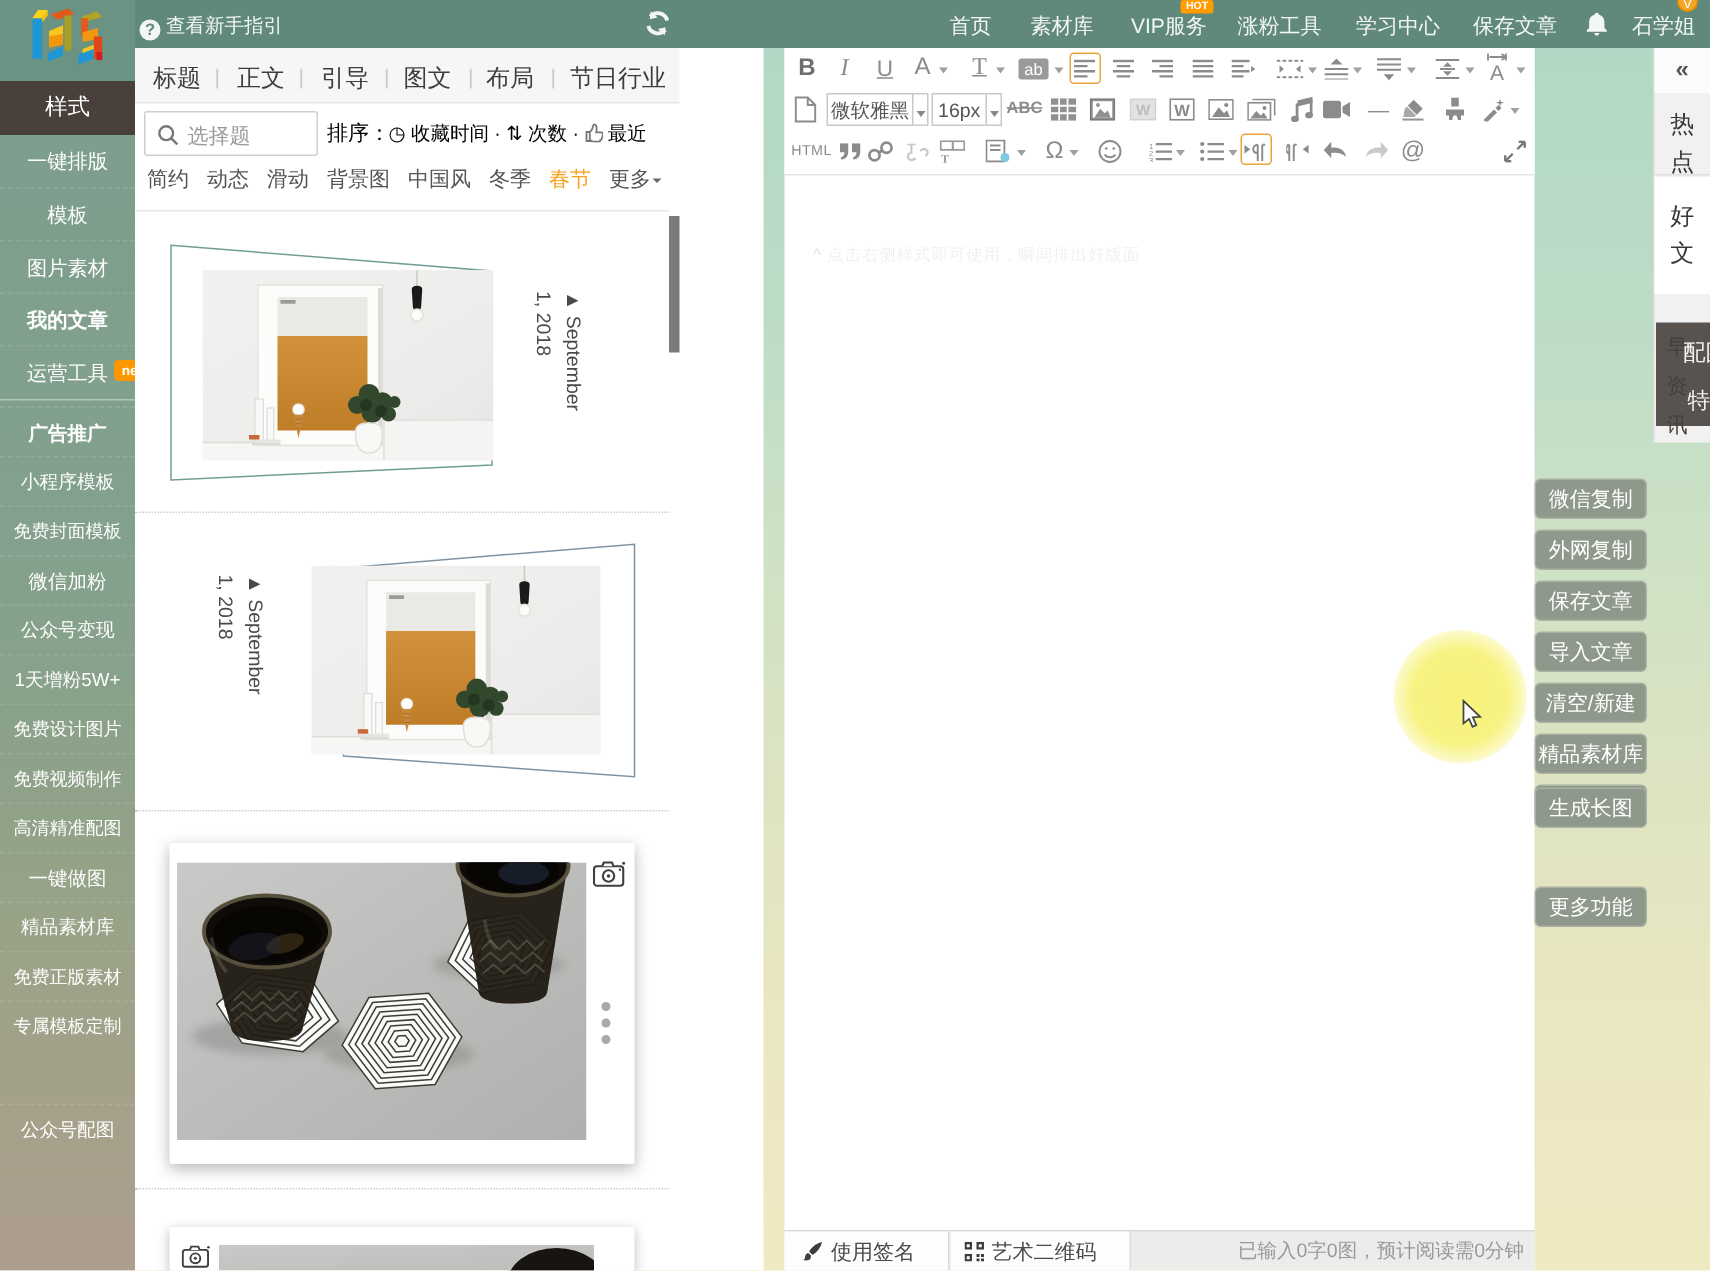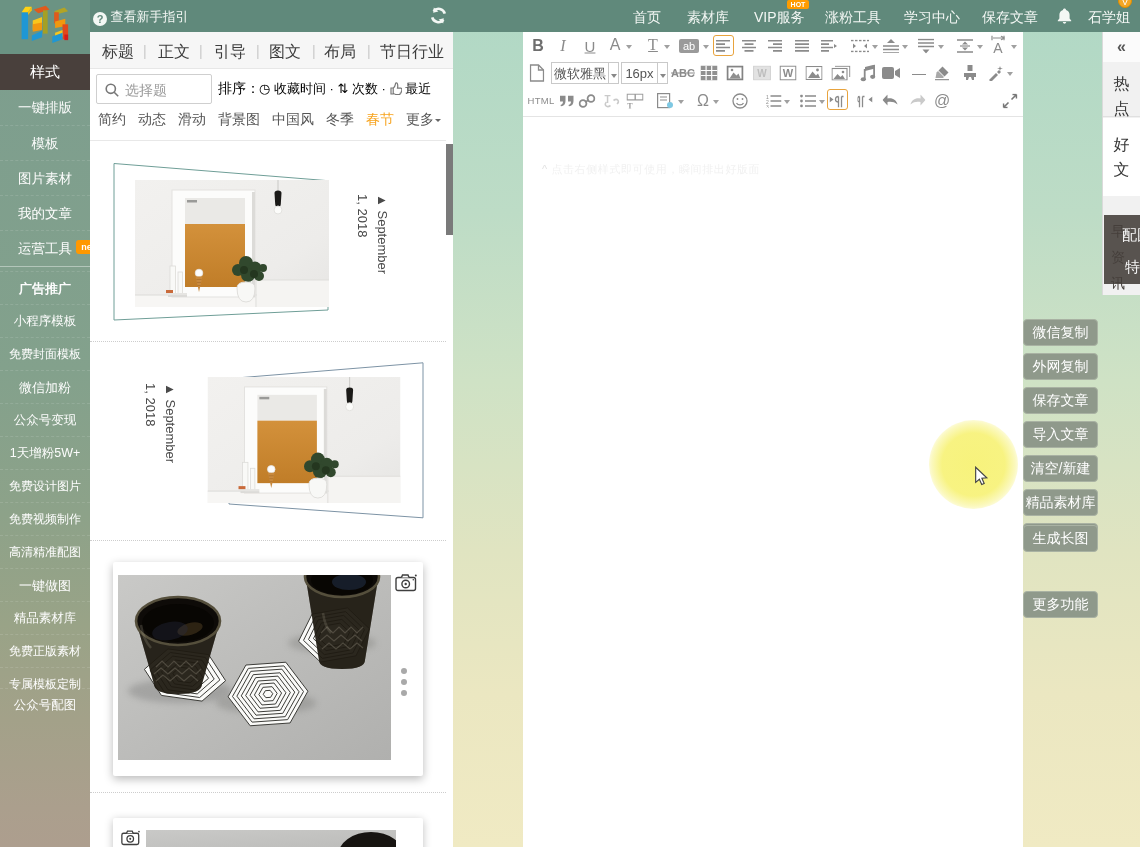--- a/index.html
+++ b/index.html
@@ -9,21 +9,21 @@
 
 #topbar{position:absolute;left:0;top:0;width:1140px;height:32px;background:#60897b;color:#f3f7f4;font-size:14px}
 #topbar .nav{position:absolute;top:1px;height:36px;line-height:32px;white-space:nowrap}
 #logo{position:absolute;left:0;top:0;width:90px;height:54px;background:#6b9383}
 
 #sidenav{position:absolute;left:0;top:54px;width:90px;height:793px;
 background:linear-gradient(180deg,#7d9e8e 0%,#83a18c 40%,#8da289 58%,#99a387 72%,#a3a189 84%,#ab9f8d 95%,#ad9e8e 100%);}
 .snitem{position:absolute;left:0;width:90px;height:35px;line-height:35px;text-align:center;color:#fdfdfd;font-size:13.5px;border-top:1px dashed rgba(255,255,255,0.12)}
 #snactive{position:absolute;left:0;top:0;width:90px;height:36px;line-height:36px;text-align:center;background:#49403c;color:#fff;font-size:15px}
 
-#panel{position:absolute;left:90px;top:32px;width:363px;height:815px;background:#fff}
+#panel{position:absolute;left:90px;top:32px;width:419px;height:815px;background:#fff}
 #ptabs{position:absolute;left:0;top:0;width:363px;height:37px;background:#f6f6f6;border-bottom:1px solid #e7e7e7;font-size:16px;color:#3e3e3e}
 #ptabs span{position:absolute;top:10px}
 #ptabs .sep{color:#c9c9c9;font-size:14px;top:11px}
 #psearch{position:absolute;left:6px;top:42px;width:116px;height:30px;border:1px solid #cfcfcf;border-radius:2px;background:#fff}
 .sorttxt{position:absolute;top:48px;font-size:13px;color:#000000;white-space:nowrap}
 .cat{position:absolute;top:79px;font-size:14px;color:#555;white-space:nowrap}
 #catline{position:absolute;left:0;top:108px;width:356px;border-bottom:1px solid #e8e8e8}
 .dotline{position:absolute;left:0;width:356px;border-top:1px dotted #cdcdcd}
 
 .rotdate{position:absolute;width:106px;height:40px;transform:rotate(90deg);color:#4a4a4a;font-size:13px;line-height:20px;text-align:left;white-space:nowrap}
@@ -92,37 +92,37 @@
 <rect x="66" y="35" width="4" height="6" fill="#d41c1c"></rect>
 </g>
 </svg>
 </div>
 
 <div id="sidenav">
   <div id="snactive">样式</div>
   <div class="snitem" style="top:36px;border-top:none">一键排版</div>
   <div class="snitem" style="top:71px">模板</div>
   <div class="snitem" style="top:106px">图片素材</div>
-  <div class="snitem" style="top:141px;font-weight:normal">我的文章</div>
+  <div class="snitem" style="top:141px;font-weight:bold">我的文章</div>
   <div class="snitem" style="top:176px">运营工具</div>
   <div style="position:absolute;left:0;top:212px;width:90px;border-top:1px solid rgba(255,255,255,0.4)"></div>
   <div class="snitem" style="top:217px;height:33px;line-height:33px;font-weight:bold;font-size:13px">广告推广</div>
   <div class="snitem" style="top:250px;height:33px;line-height:33px;font-size:12.5px">小程序模板</div>
   <div class="snitem" style="top:283px;height:33px;line-height:33px;font-size:12px">免费封面模板</div>
   <div class="snitem" style="top:316px;height:33px;line-height:33px;font-size:13px">微信加粉</div>
   <div class="snitem" style="top:349px;height:33px;line-height:33px;font-size:12.5px">公众号变现</div>
   <div class="snitem" style="top:382px;height:33px;line-height:33px;font-size:12.5px">1天增粉5W+</div>
   <div class="snitem" style="top:415px;height:33px;line-height:33px;font-size:12px">免费设计图片</div>
   <div class="snitem" style="top:448px;height:33px;line-height:33px;font-size:12px">免费视频制作</div>
   <div class="snitem" style="top:481px;height:33px;line-height:33px;font-size:12px">高清精准配图</div>
   <div class="snitem" style="top:514px;height:33px;line-height:33px;font-size:13px">一键做图</div>
   <div class="snitem" style="top:547px;height:33px;line-height:33px;font-size:12.5px">精品素材库</div>
   <div class="snitem" style="top:580px;height:33px;line-height:33px;font-size:12px">免费正版素材</div>
   <div class="snitem" style="top:613px;height:33px;line-height:33px;font-size:12px">专属模板定制</div>
-  <div class="snitem" style="top:634px;height:33px;line-height:33px;font-size:12.5px">公众号配图</div>
+  <div class="snitem" style="top:682px;height:33px;line-height:33px;font-size:12.5px">公众号配图</div>
   <div style="position:absolute;left:76px;top:186px;width:28px;height:14px;background:#ff9800;border-radius:3px;color:#fff;font-size:9px;font-weight:bold;text-align:center;line-height:14px">new</div>
 </div>
 
 <div id="panel">
   <div id="ptabs">
     <span style="left:12px">标题</span>
       <span class="sep" style="left:53px">|</span>
     <span style="left:68px">正文</span>
       <span class="sep" style="left:109px">|</span>
     <span style="left:124px">引导</span>
@@ -621,20 +621,30 @@
       </span>
     <span class="tb" style="left:419px;top:69px;font-size:16px;color:#8b8b8b">@</span>
     <span class="tb" style="left:487px;top:69px">
         <svg width="15" height="15" viewBox="0 0 15 15" stroke="#777" stroke-width="1.6" fill="#777">
           <path d="M9,6 L14,1 M14,1 H10 M14,1 V5" fill="none"></path>
           <path d="M6,9 L1,14 M1,14 H5 M1,14 V10" fill="none"></path>
         </svg>
       </span>
   </div>
   <div class="abs" style="left:19px;top:130px;color:#f1f1f1;font-size:11px;letter-spacing:0.6px"><span style="color:#e2e2e2">^</span> 点击右侧样式即可使用，瞬间排出好版面</div>
+  <div id="botbar">
+    <div style="position:absolute;left:0;top:0;width:110px;height:26px;background:#fdfdfd;border-right:1px solid #dcdcdc;line-height:26px"><svg style="position:absolute;left:12px;top:6px" width="14" height="14" viewBox="0 0 14 14" fill="#3d3d3d">
+          <path d="M13,1 C10,1.5 5.5,4.5 4.5,7.5 L6.5,9.5 C9.5,8.5 12.5,4 13,1 Z"></path>
+          <path d="M3.8,8.4 C2.5,8.6 1.8,9.8 1.6,11.6 C1.5,12.3 1,12.6 0.4,12.8 C1.8,13.6 4.6,13.5 5.4,11.8 C5.8,10.9 5.6,9.9 5.6,9.9 Z"></path>
+        </svg><span style="margin-left:31px">使用签名</span></div>
+    <div style="position:absolute;left:111px;top:0;width:120px;height:26px;background:#fdfdfd;border-right:1px solid #dcdcdc;line-height:26px"><svg style="position:absolute;left:9px;top:7px" width="13" height="13" viewBox="0 0 13 13" fill="#3d3d3d">
+          <path d="M0,0 H5 V5 H0 Z M1.5,1.5 V3.5 H3.5 V1.5 Z M8,0 H13 V5 H8 Z M9.5,1.5 V3.5 H11.5 V1.5 Z M0,8 H5 V13 H0 Z M1.5,9.5 V11.5 H3.5 V9.5 Z M8,8 H10 V10 H8 Z M11,8 H13 V10 H11 Z M8,11 H10 V13 H8 Z M11,11 H13 V13 H11 Z"></path>
+        </svg><span style="margin-left:27px">艺术二维码</span></div>
+    <div style="position:absolute;right:7px;top:0;height:26px;line-height:26px;color:#999;font-size:13px">已输入0字0图，预计阅读需0分钟</div>
+  </div>
 </div>
 
 <div class="fab" style="top:319px">微信复制</div>
 <div class="fab" style="top:353px">外网复制</div>
 <div class="fab" style="top:387px">保存文章</div>
 <div class="fab" style="top:421px">导入文章</div>
 <div class="fab" style="top:455px">清空/新建</div>
 <div class="fab" style="top:489px">精品素材库</div>
 <div class="fab" style="top:523px">云端草稿</div>
 <div class="fab" style="top:525px">生成长图</div>

